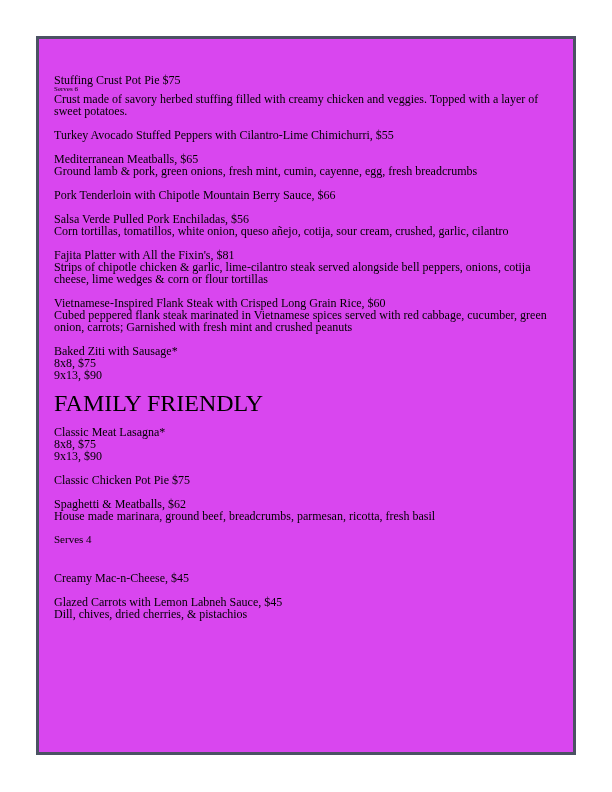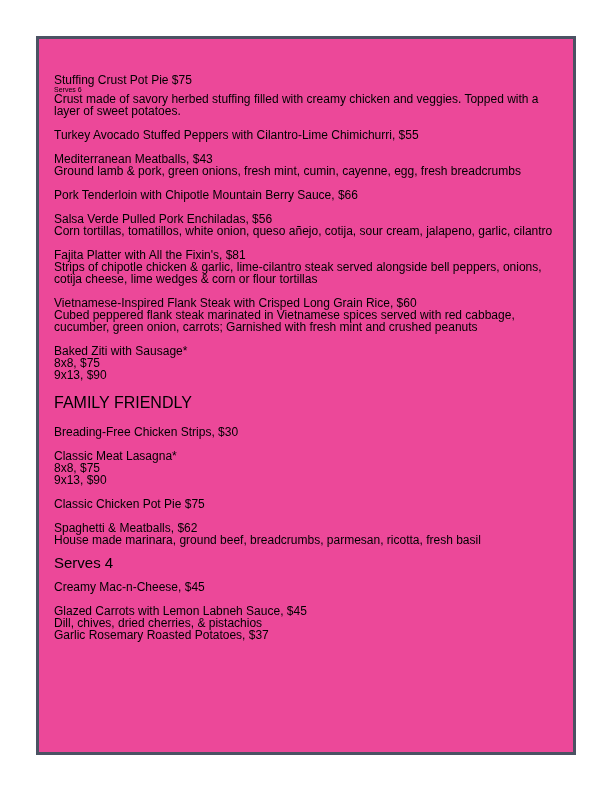--- a/index.html
+++ b/index.html
@@ -15,21 +15,22 @@
     font-family: "Liberation Sans", sans-serif;
     color: #000000;
   }
   .page-frame {
     position: absolute;
     left: 36px;
     top: 36px;
     width: 534px;
     height: 713px;
     border: 3px solid #4b5263;
-    background: #ec4899;
+    background: #d946ef;
+    font-family: Liberation Serif, serif;
   }
   .content {
     position: absolute;
     left: 15px;
     top: 35px;
     width: 505px;
   }
   .item {
     font-size: 12px;
     line-height: 12px;
@@ -37,63 +38,63 @@
   }
   .item .line {
     display: block;
   }
   .serves-small {
     display: block;
     font-size: 7px;
     line-height: 7px;
   }
   .section-heading {
-    font-size: 16px;
+    font-size: 24px;
     line-height: 20px;
     margin-top: 10px;
     margin-bottom: 13px;
     font-weight: normal;
   }
   .section-heading.with-note {
     margin-bottom: 0;
   }
   .section-note {
-    font-size: 15px;
+    font-size: 11px;
     line-height: 10px;
-    margin-bottom: 13px;
+    margin-bottom: 28px;
   }
 </style>
 </head>
 <body>
 
 <div class="page-frame">
   <div class="content">
 
     <div class="item">
       <span class="line">Stuffing Crust Pot Pie $75</span>
       <span class="serves-small">Serves 6</span>
       <span class="line">Crust made of savory herbed stuffing filled with creamy chicken and veggies. Topped with a layer of sweet potatoes.</span>
     </div>
 
     <div class="item">
       <span class="line">Turkey Avocado Stuffed Peppers with Cilantro-Lime Chimichurri, $55</span>
     </div>
 
     <div class="item">
-      <span class="line">Mediterranean Meatballs, $43</span>
+      <span class="line">Mediterranean Meatballs, $65</span>
       <span class="line">Ground lamb &amp; pork, green onions, fresh mint, cumin, cayenne, egg, fresh breadcrumbs</span>
     </div>
 
     <div class="item">
       <span class="line">Pork Tenderloin with Chipotle Mountain Berry Sauce, $66</span>
     </div>
 
     <div class="item">
       <span class="line">Salsa Verde Pulled Pork Enchiladas, $56</span>
-      <span class="line">Corn tortillas, tomatillos, white onion, queso añejo, cotija, sour cream, jalapeno, garlic, cilantro</span>
+      <span class="line">Corn tortillas, tomatillos, white onion, queso añejo, cotija, sour cream, crushed, garlic, cilantro</span>
     </div>
 
     <div class="item">
       <span class="line">Fajita Platter with All the Fixin's, $81</span>
       <span class="line">Strips of chipotle chicken &amp; garlic, lime-cilantro steak served alongside bell peppers, onions, cotija cheese, lime wedges &amp; corn or flour tortillas</span>
     </div>
 
     <div class="item">
       <span class="line">Vietnamese-Inspired Flank Steak with Crisped Long Grain Rice, $60</span>
       <span class="line">Cubed peppered flank steak marinated in Vietnamese spices served with red cabbage, cucumber, green onion, carrots; Garnished with fresh mint and crushed peanuts</span>
@@ -101,21 +102,20 @@
 
     <div class="item">
       <span class="line">Baked Ziti with Sausage*</span>
       <span class="line">8x8, $75</span>
       <span class="line">9x13, $90</span>
     </div>
 
     <div class="section-heading">FAMILY FRIENDLY</div>
 
     <div class="item">
-      <span class="line">Breading-Free Chicken Strips, $30</span>
     </div>
 
     <div class="item">
       <span class="line">Classic Meat Lasagna*</span>
       <span class="line">8x8, $75</span>
       <span class="line">9x13, $90</span>
     </div>
 
     <div class="item">
       <span class="line">Classic Chicken Pot Pie $75</span>
@@ -128,17 +128,16 @@
 
     <div class="section-note">Serves 4</div>
 
     <div class="item">
       <span class="line">Creamy Mac-n-Cheese, $45</span>
     </div>
 
     <div class="item">
       <span class="line">Glazed Carrots with Lemon Labneh Sauce, $45</span>
       <span class="line">Dill, chives, dried cherries, &amp; pistachios</span>
-      <span class="line">Garlic Rosemary Roasted Potatoes, $37</span>
     </div>
 
   </div>
 </div>
 
 </body></html>

